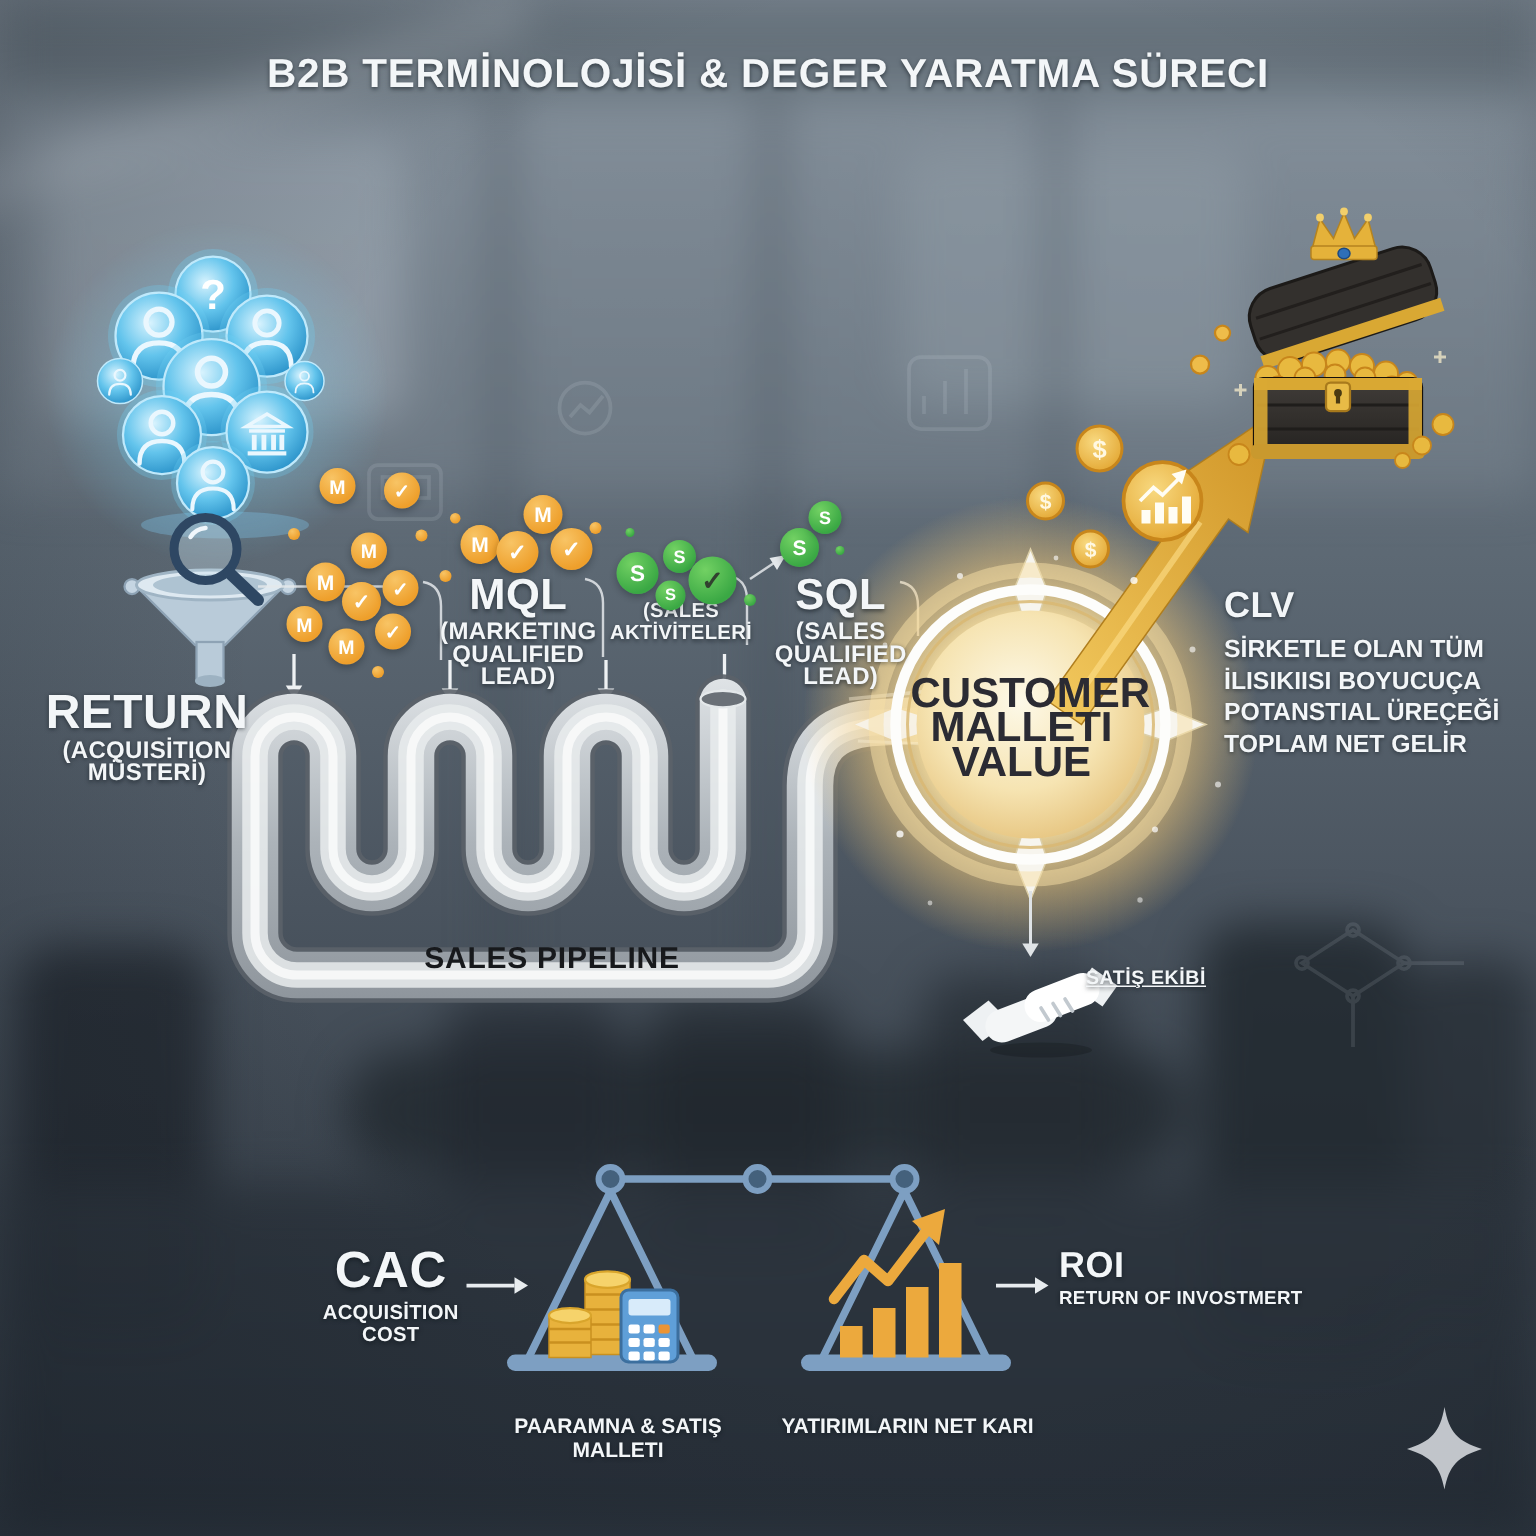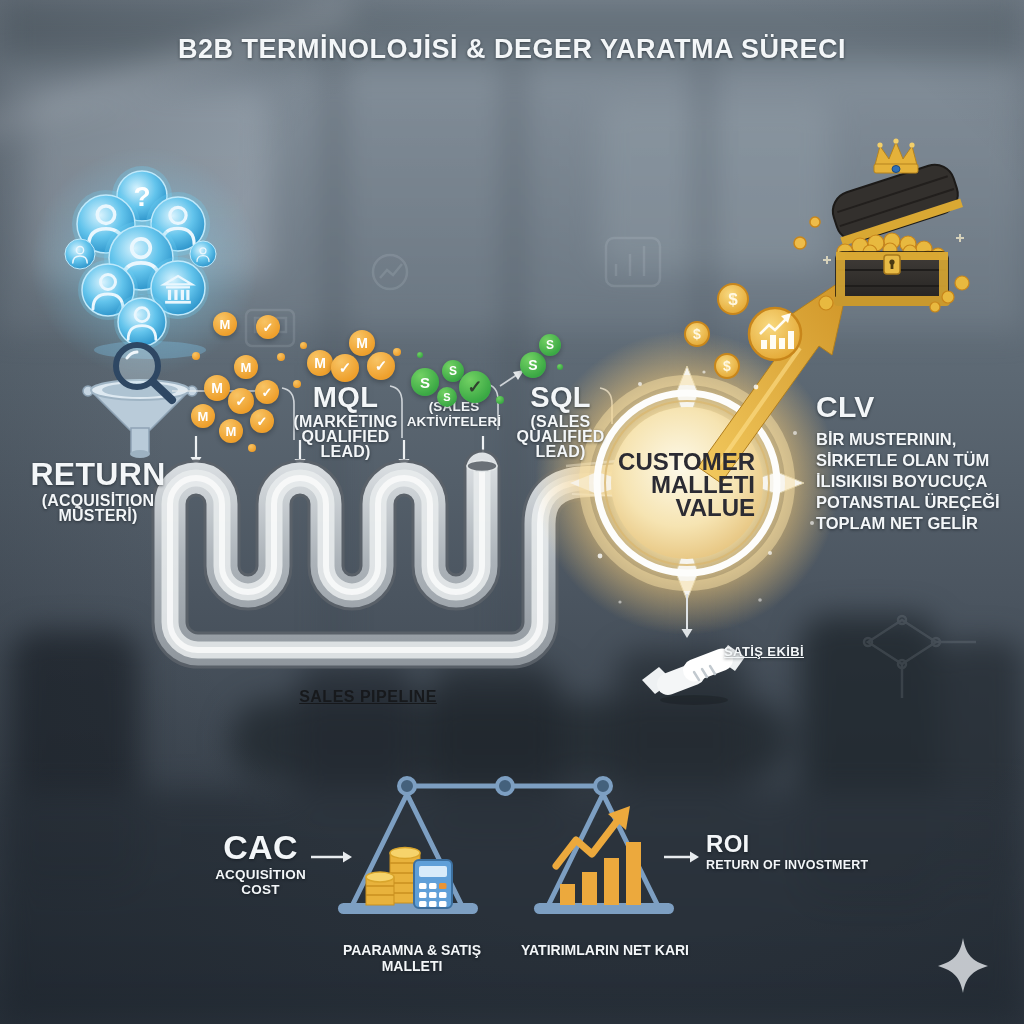--- a/index.html
+++ b/index.html
@@ -399,32 +399,31 @@
     <div class="sub" style="font-size:13.5px;">(SALES</div>
     <div class="sub" style="font-size:13.5px;">AKTİVİTELERİ</div>
   </div>
 
   <div class="abs lbl txt-center" style="left:498px;top:381px;width:125px;">
     <div class="big" style="font-size:29px;">SQL</div>
     <div class="sub">(SALES</div>
     <div class="sub">QUALIFIED LEAD)</div>
   </div>
 
-  <div class="abs txt-center" style="left:268px;top:688px;width:200px;font-size:16px;font-weight:bold;color:#17191c;letter-spacing:.5px;text-decoration:underline;">SALES PIPELINE</div>
-
-  <div class="abs txt-center" style="left:607px;top:450px;width:148px;color:#2b2b33;font-weight:bold;font-size:24px;line-height:23px;text-align:right;">
+  <div class="abs txt-center" style="left:268px;top:628px;width:200px;font-size:20px;font-weight:bold;color:#17191c;letter-spacing:.5px;">SALES PIPELINE</div>
+
+  <div class="abs txt-center" style="left:607px;top:450px;width:148px;color:#2b2b33;font-weight:bold;font-size:28px;line-height:23px;">
     <div>CUSTOMER</div>
     <div>MALLETI</div>
     <div>VALUE</div>
   </div>
 
   <div class="abs lbl" style="left:816px;top:390px;width:206px;">
-    <div class="big" style="font-size:30px;">CLV</div>
+    <div class="big" style="font-size:24px;">CLV</div>
     <div style="margin-top:5px;font-weight:bold;font-size:16.5px;line-height:21px;">
-      <div>BİR MUSTERININ,</div>
       <div>SİRKETLE OLAN TÜM</div>
       <div>İLISIKIISI BOYUCUÇA</div>
       <div>POTANSTIAL ÜREÇEĞİ</div>
       <div>TOPLAM NET GELİR</div>
     </div>
   </div>
 
   <div class="abs lbl" style="left:724px;top:644px;width:130px;font-size:13px;font-weight:bold;letter-spacing:.4px;text-decoration:underline;">SATİŞ EKİBİ</div>
 
   <div class="abs lbl txt-center" style="left:198px;top:828px;width:125px;">

